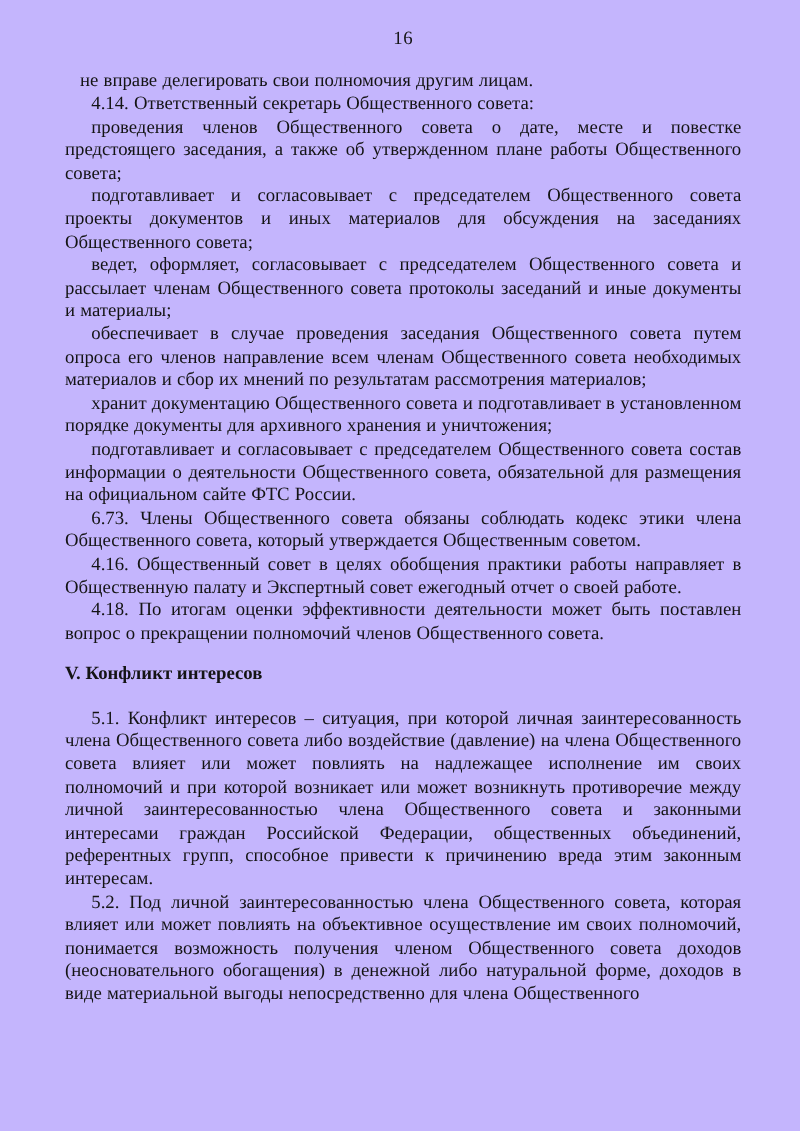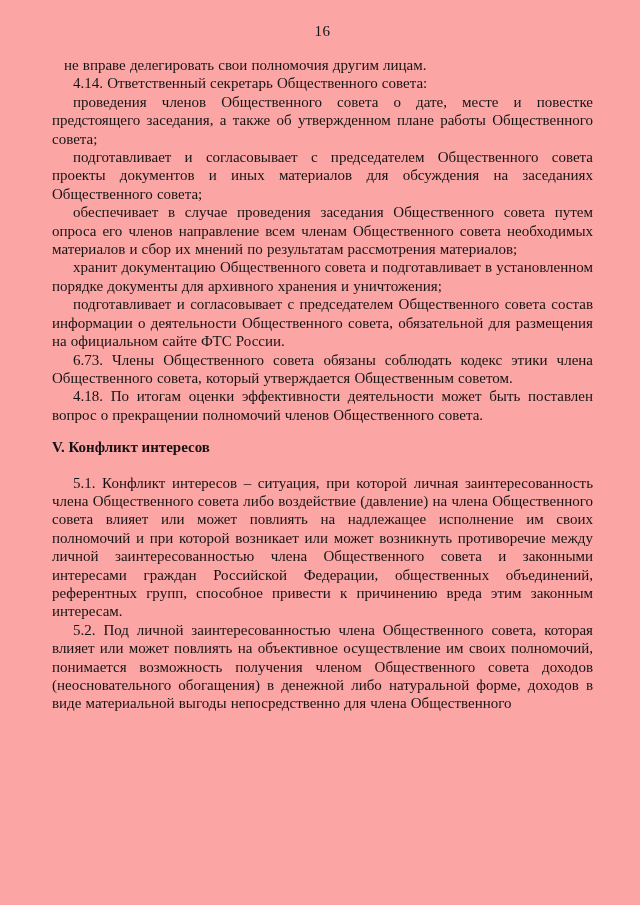--- a/index.html
+++ b/index.html
@@ -5,21 +5,21 @@
   html, body {
     margin: 0;
     padding: 0;
     background: #ffffff;
   }
   .page {
     position: relative;
     box-sizing: border-box;
     width: 640px;
     height: 905px;
-    background: #fca5a5;
+    background: #c4b5fd;
     padding: 22px 47px 0 52px;
     font-family: "Liberation Serif", "DejaVu Serif", serif;
     font-size: 15px;
     color: #141414;
     overflow: hidden;
   }
   .page-number {
     text-align: center;
     line-height: 18px;
     margin: 0 0 16px 0;
@@ -50,24 +50,26 @@
 
 <div class="page">
 
   <div class="page-number">16</div>
 
   <p class="para no-indent">не вправе делегировать свои полномочия другим лицам.</p>
 
   <p class="para">4.14. Ответственный секретарь Общественного совета:</p>
   <p class="para">проведения членов Общественного совета о дате, месте и повестке предстоящего заседания, а также об утвержденном плане работы Общественного совета;</p>
   <p class="para">подготавливает и согласовывает с председателем Общественного совета проекты документов и иных материалов для обсуждения на заседаниях Общественного совета;</p>
+  <p class="para">ведет, оформляет, согласовывает с председателем Общественного совета и рассылает членам Общественного совета протоколы заседаний и иные документы и материалы;</p>
   <p class="para">обеспечивает в случае проведения заседания Общественного совета путем опроса его членов направление всем членам Общественного совета необходимых материалов и сбор их мнений по результатам рассмотрения материалов;</p>
   <p class="para">хранит документацию Общественного совета и подготавливает в установленном порядке документы для архивного хранения и уничтожения;</p>
   <p class="para">подготавливает и согласовывает с председателем Общественного совета состав информации о деятельности Общественного совета, обязательной для размещения на официальном сайте ФТС России.</p>
   <p class="para">6.73. Члены Общественного совета обязаны соблюдать кодекс этики члена Общественного совета, который утверждается Общественным советом.</p>
+  <p class="para">4.16. Общественный совет в целях обобщения практики работы направляет в Общественную палату и Экспертный совет ежегодный отчет о своей работе.</p>
   <p class="para">4.18. По итогам оценки эффективности деятельности может быть поставлен вопрос о прекращении полномочий членов Общественного совета.</p>
 
   <h2 class="section-heading">V. Конфликт интересов</h2>
 
   <p class="para">5.1. Конфликт интересов – ситуация, при которой личная заинтересованность члена Общественного совета либо воздействие (давление) на члена Общественного совета влияет или может повлиять на надлежащее исполнение им своих полномочий и при которой возникает или может возникнуть противоречие между личной заинтересованностью члена Общественного совета и законными интересами граждан Российской Федерации, общественных объединений, референтных групп, способное привести к причинению вреда этим законным интересам.</p>
   <p class="para">5.2. Под личной заинтересованностью члена Общественного совета, которая влияет или может повлиять на объективное осуществление им своих полномочий, понимается возможность получения членом Общественного совета доходов (неосновательного обогащения) в денежной либо натуральной форме, доходов в виде материальной выгоды непосредственно для члена Общественного</p>
 
 </div>
 
 </body></html>

